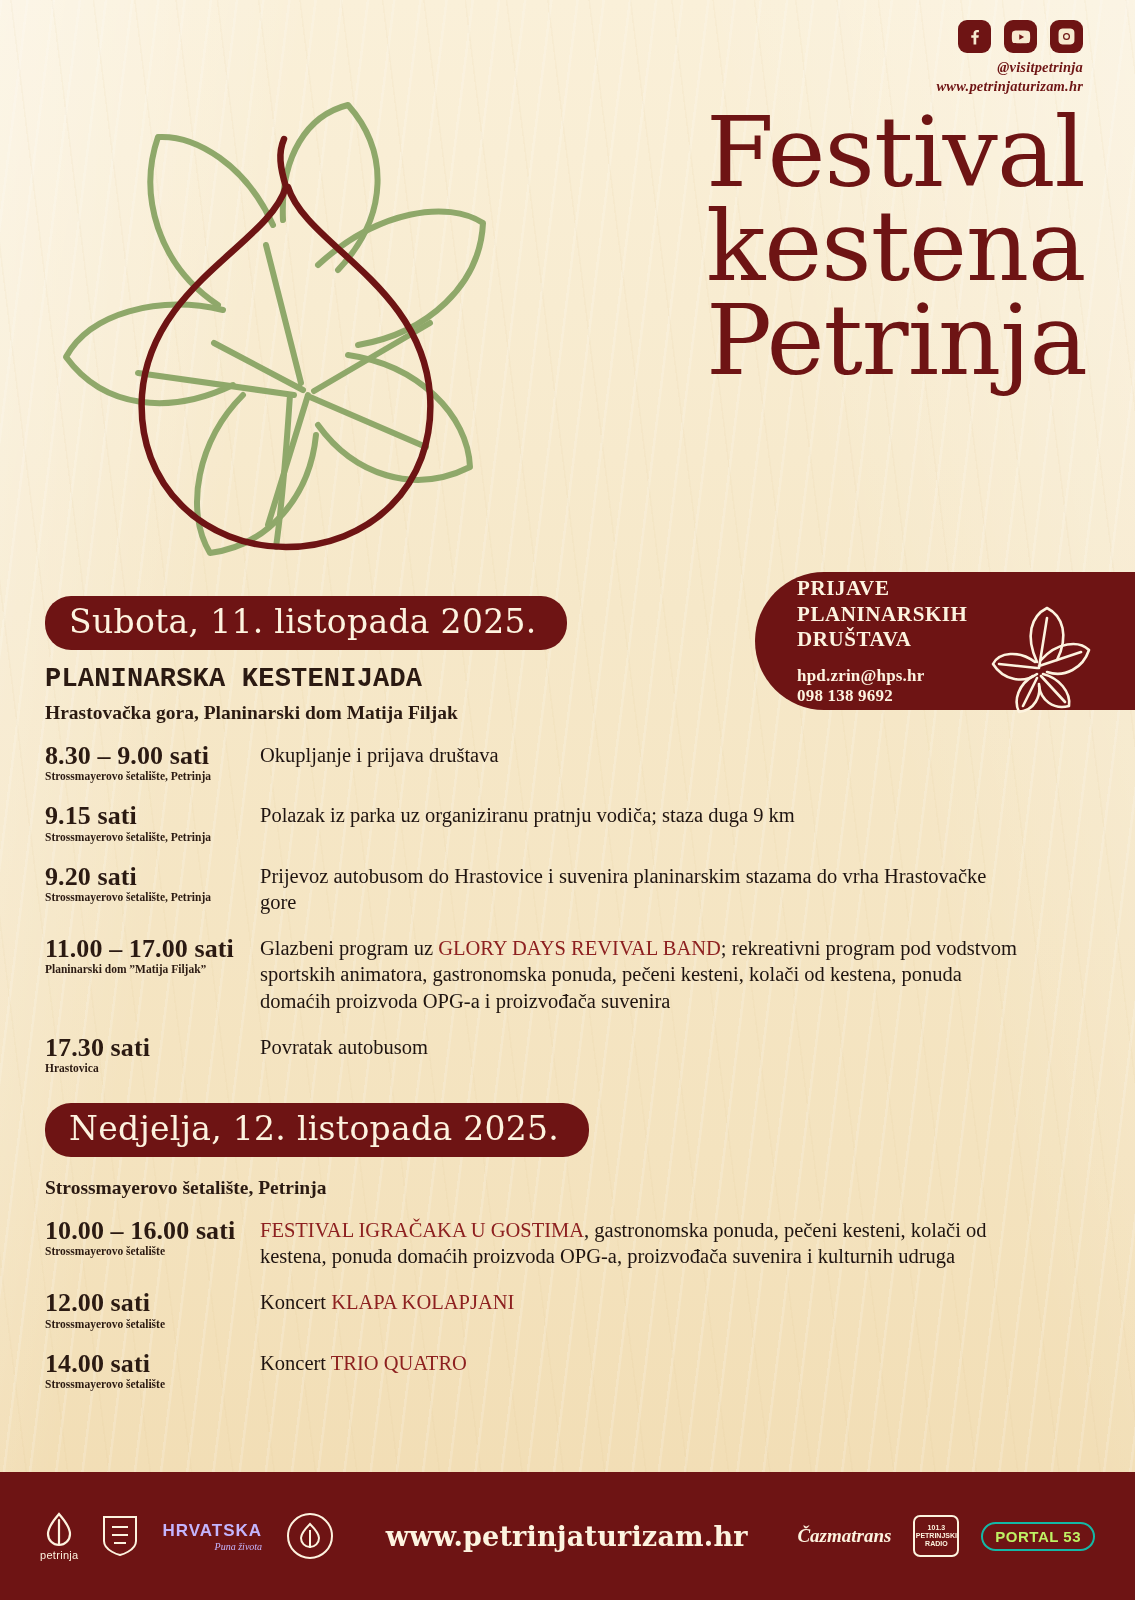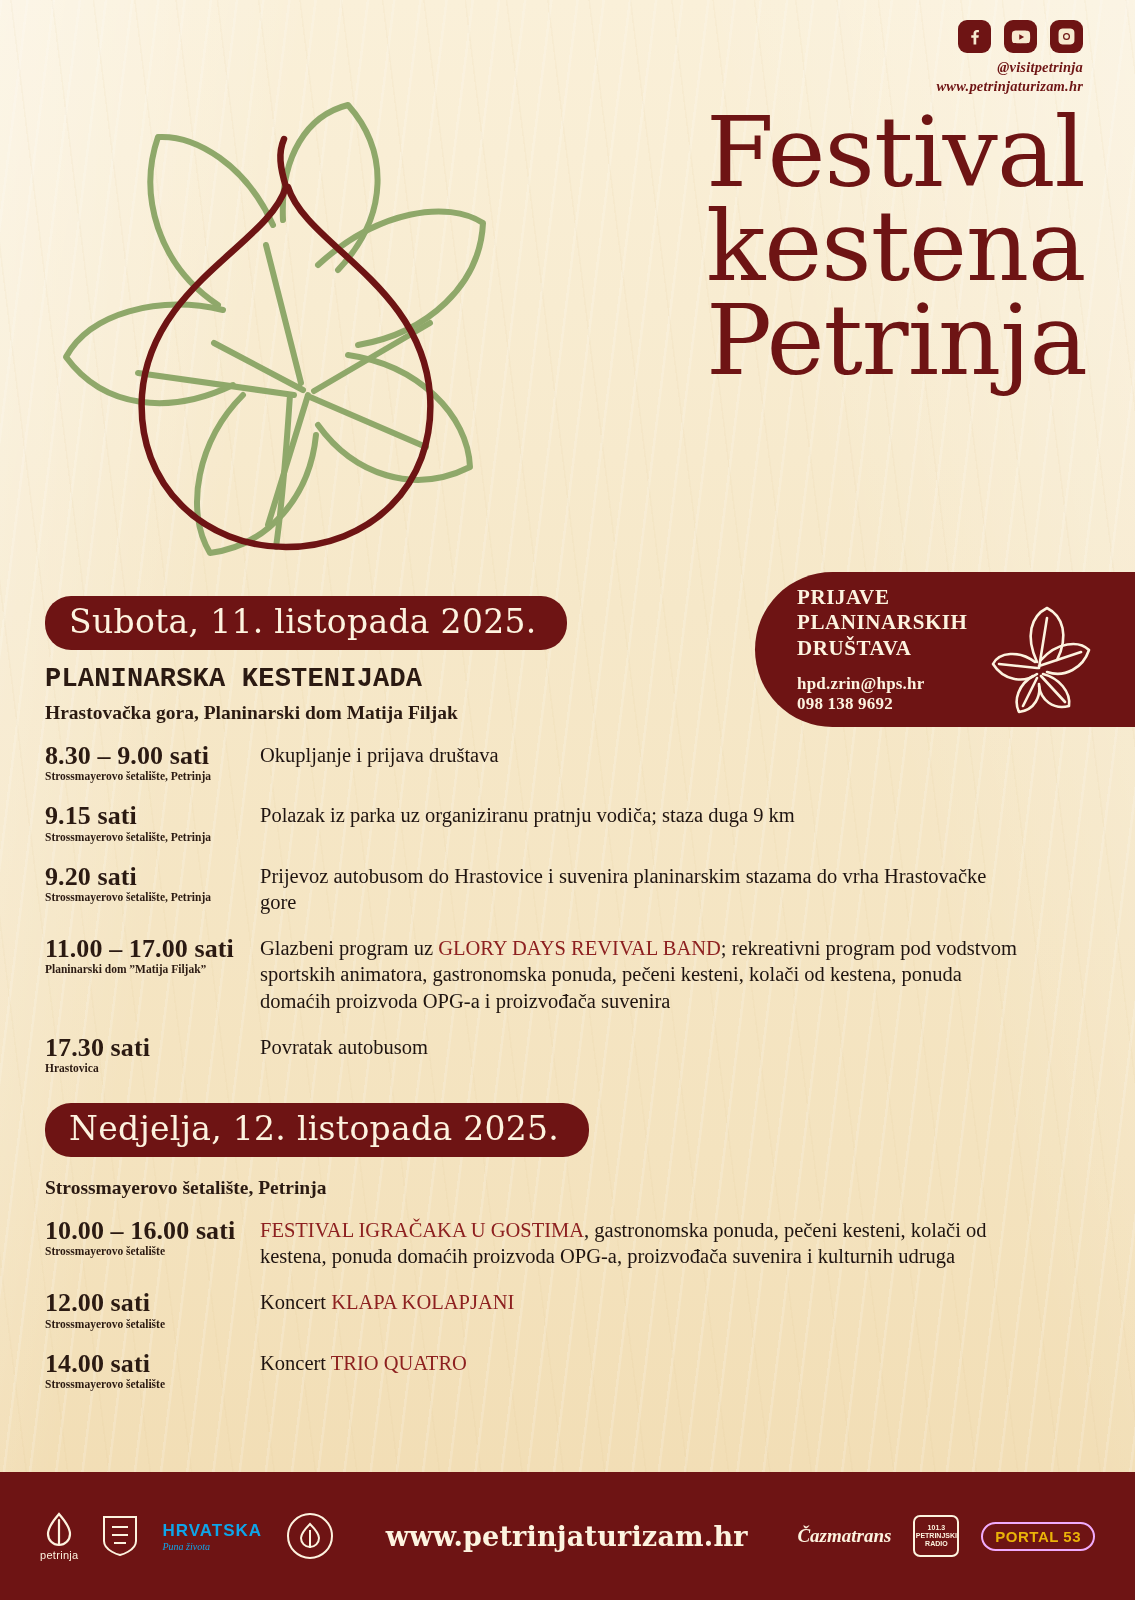--- a/index.html
+++ b/index.html
@@ -53,21 +53,21 @@
     font-weight:400;
   }
   .title div { white-space:nowrap; }
 
   
   .illus { position:absolute; left:18px; top:95px; width:520px; height:470px; }
 
   
   .prijave {
     position:absolute; right:0; top:572px;
-    width:380px; height:155px;
+    width:380px; height:138px;
     background:#6e1414; color:#fdf3df;
     border-top-left-radius:95px; border-bottom-left-radius:95px;
     display:flex; align-items:center; padding-left:42px;
   }
   .prijave-txt { font-family:"Liberation Serif", serif; }
   .prijave-title {
     font-weight:bold; font-size:21px; line-height:1.22; letter-spacing:.6px;
   }
   .prijave-mail, .prijave-phone {
     font-weight:bold; font-size:17px; letter-spacing:.2px;
@@ -122,36 +122,36 @@
     font-size:27px; font-weight:bold; letter-spacing:.2px;
   }
   .logos-left, .logos-right { display:flex; align-items:center; gap:22px; }
   .logo-chip {
     color:#fdf3df; font-family:"Liberation Sans", sans-serif;
     display:flex; flex-direction:column; align-items:center; justify-content:center;
     line-height:1.05;
   }
   .logo-chip .lname { font-size:11px; letter-spacing:.3px; }
   .logo-box {
-    border:2px solid #f0abfc; border-radius:16px; padding:4px 12px;
-    color:#eab308; font-family:"Liberation Sans", sans-serif;
+    border:2px solid #14b8a6; border-radius:16px; padding:4px 12px;
+    color:#bef264; font-family:"Liberation Sans", sans-serif;
     font-weight:bold; font-size:15px; letter-spacing:.5px;
   }
   .logo-italic {
     color:#fdf3df; font-family:"Liberation Serif", serif;
     font-style:italic; font-weight:bold; font-size:19px;
   }
   .logo-sq {
     width:46px; height:42px; border:2px solid #fdf3df; border-radius:7px;
     color:#fdf3df; font-family:"Liberation Sans", sans-serif; font-size:7px;
     display:flex; flex-direction:column; align-items:center; justify-content:center;
     text-align:center; line-height:1.15; font-weight:bold;
   }
   .crest { width:40px; height:46px; }
-  .hrv { color:#0ea5e9; text-align:left; font-family:"Liberation Sans", sans-serif; }
+  .hrv { color:#c4b5fd; text-align:right; font-family:"Liberation Sans", sans-serif; }
   .hrv .l1 { font-weight:bold; font-size:17px; letter-spacing:1px; }
   .hrv .l2 { font-style:italic; font-size:10px; font-family:"Liberation Serif", serif; }
 </style>
 </head>
 <body>
 
 <div class="poster">
   <div class="paper-streaks"></div>
 
   <div class="social">

